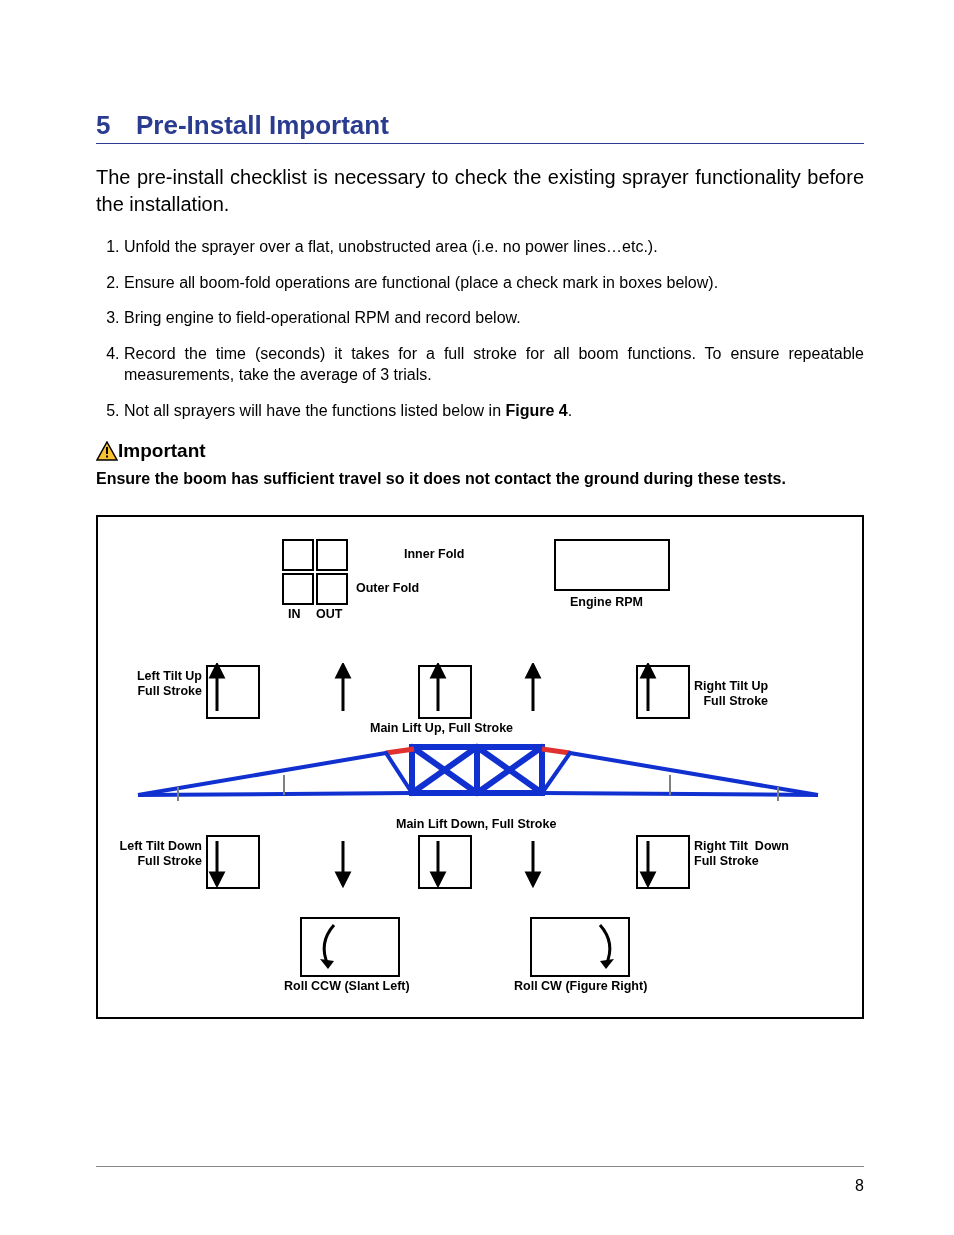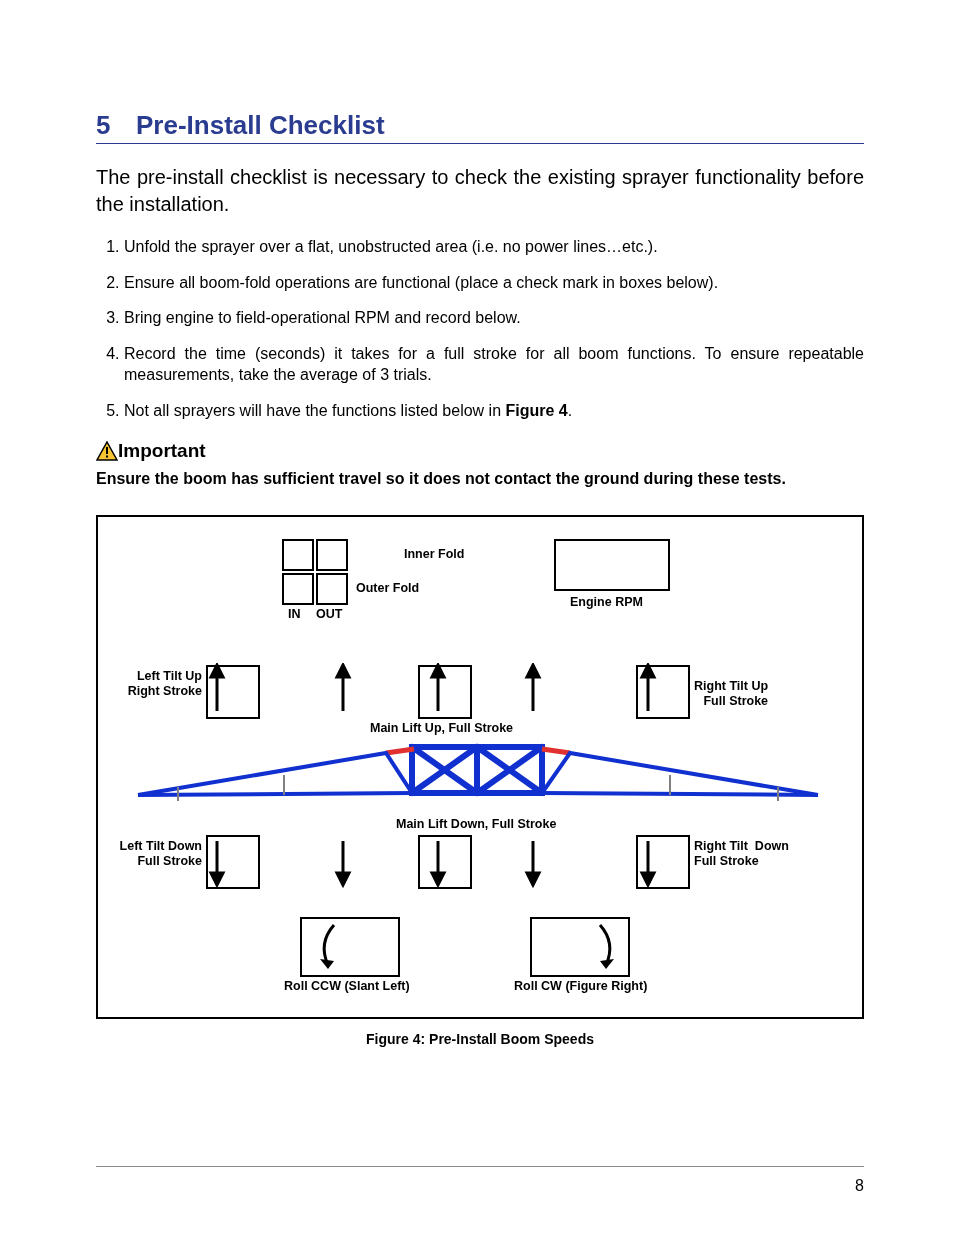--- a/index.html
+++ b/index.html
@@ -61,21 +61,21 @@
   .box { position:absolute; border:2px solid #000; background:#fff; }
   svg { display:block; }
 </style>
 </head>
 <body>
 
 <div class="page">
 
   <div class="h-row">
     <span class="h-num">5</span>
-    <span class="h-title">Pre-Install Checklist</span>
+    <span class="h-title">Pre-Install Important</span>
   </div>
 
   <div class="intro">The pre-install checklist is necessary to check the existing sprayer functionality before the installation.</div>
 
   <ol class="list">
     <li>Unfold the sprayer over a flat, unobstructed area (i.e. no power lines…etc.).</li>
     <li>Ensure all boom-fold operations are functional (place a check mark in boxes below).</li>
     <li>Bring engine to field-operational RPM and record below.</li>
     <li>Record the time (seconds) it takes for a full stroke for all boom functions.  To ensure repeatable measurements, take the average of 3 trials.</li>
     <li>
@@ -104,21 +104,21 @@
     <span class="dlabel" style="left:190px; top:90px;">IN</span>
     <span class="dlabel" style="left:218px; top:90px;">OUT</span>
 
     <div class="box" style="left:456px; top:22px; width:112px; height:48px;"></div>
     <span class="dlabel" style="left:472px; top:78px;">Engine RPM</span>
 
     <div class="box" style="left:108px; top:148px; width:50px; height:50px;"></div>
     <div class="box" style="left:320px; top:148px; width:50px; height:50px;"></div>
     <div class="box" style="left:538px; top:148px; width:50px; height:50px;"></div>
     <span class="dlabel" style="left:22px;  top:152px; text-align:right; width:82px; white-space:pre;">Left Tilt Up
-Right Stroke</span>
+Full Stroke</span>
     <span class="dlabel" style="left:596px; top:162px; white-space:pre;text-align:right;">Right Tilt Up
 Full Stroke</span>
 
     <svg width="700" height="60" style="position:absolute; left:30px; top:146px;">
       <g stroke="#000" stroke-width="3" fill="#000">
         <line x1="89" y1="8" x2="89" y2="48"></line>
           <polygon points="89,2 83,14 95,14"></polygon>
         <line x1="215" y1="8" x2="215" y2="48"></line>
           <polygon points="215,2 209,14 221,14"></polygon>
         <line x1="310" y1="8" x2="310" y2="48"></line>
@@ -194,17 +194,16 @@
       <polygon points="14,50 6,40 20,42" fill="#000"></polygon>
     </svg>
     <svg width="40" height="56" style="position:absolute; left:490px; top:402px;">
       <path d="M12 6 Q28 24 18 46" stroke="#000" stroke-width="3" fill="none"></path>
       <polygon points="18,50 26,40 12,42" fill="#000"></polygon>
     </svg>
     <span class="dlabel" style="left:186px; top:462px;">Roll CCW (Slant Left)</span>
     <span class="dlabel" style="left:416px; top:462px;">Roll CW (Figure Right)</span>
   </div>
 
-  <div class="caption">Figure 4: Pre-Install Boom Speeds</div>
 
   <div class="ftr-line"></div>
   <div class="pg">8</div>
 </div>
 
 </body></html>

